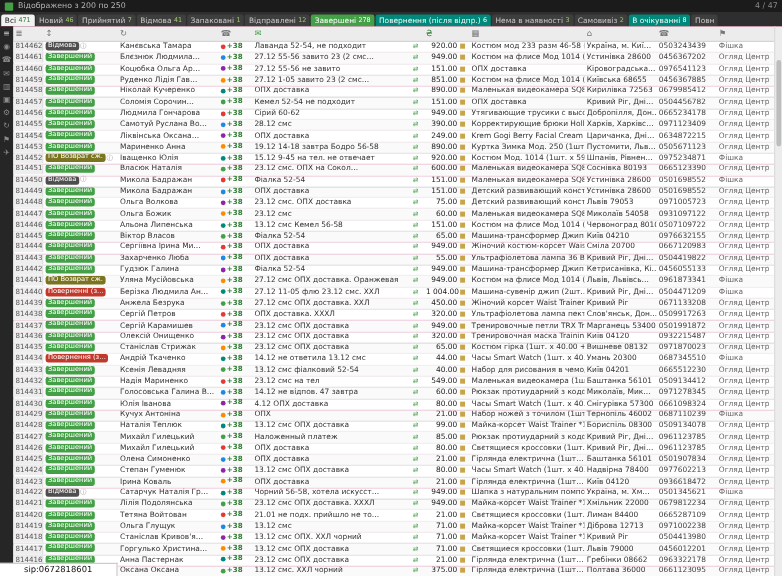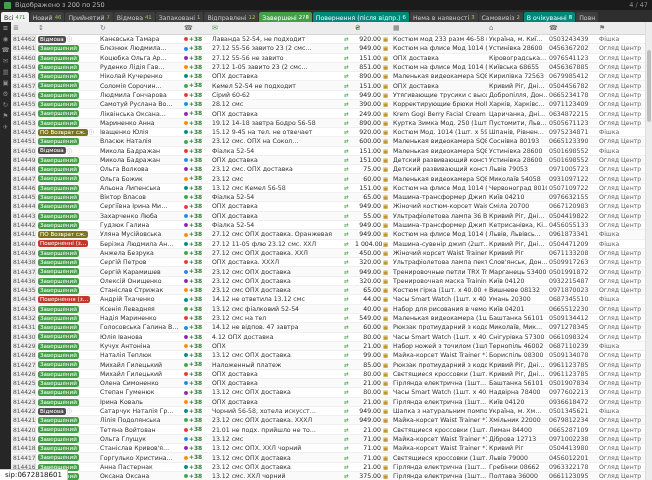--- a/index.html
+++ b/index.html
@@ -37,21 +37,21 @@
   .info{color:#999;font-size:5.4px;margin-left:1px;vertical-align:middle;}
   .dot{width:4px;height:4px;border-radius:50%;display:inline-block;margin-right:1px;vertical-align:middle;}
   .p38{color:#2e7d32;font-weight:bold;font-size:5.9px;vertical-align:middle;}
   .cpi{color:#43a047;font-size:5.6px;padding-left:0;}
   .cpr{text-align:right;padding-right:2px;color:#1d1d1d;}
   .cgi{color:#b8860b;font-size:5.4px;padding-left:0;}
   .cph{color:#444;}
   .csr{color:#666;}
   .scroll{position:absolute;right:0;top:0;width:7px;height:458px;background:#ececec;border-left:1px solid #ddd;box-sizing:border-box;}
   .thumb{position:absolute;top:28px;left:1px;width:4px;height:72px;background:#bdbdbd;border-radius:2px;}
-  .statusbox{position:absolute;left:0;bottom:0;background:#fff;border-top:1px solid #ccc;border-right:1px solid #ccc;font-size:7px;color:#111;padding:0 5px;line-height:10px;}
+  .statusbox{position:absolute;left:0;bottom:0;background:#fff;border-top:1px solid #ccc;border-right:1px solid #ccc;font-size:7px;color:#111;padding:0 20px;line-height:10px;}
 </style>
 </head>
 <body>
 
 <div class="screen">
   <div class="topbar">
     <span class="logo"></span>
     <span>Відображено з 200 по 250</span>
     <span class="pag">4 / 47</span>
   </div>

